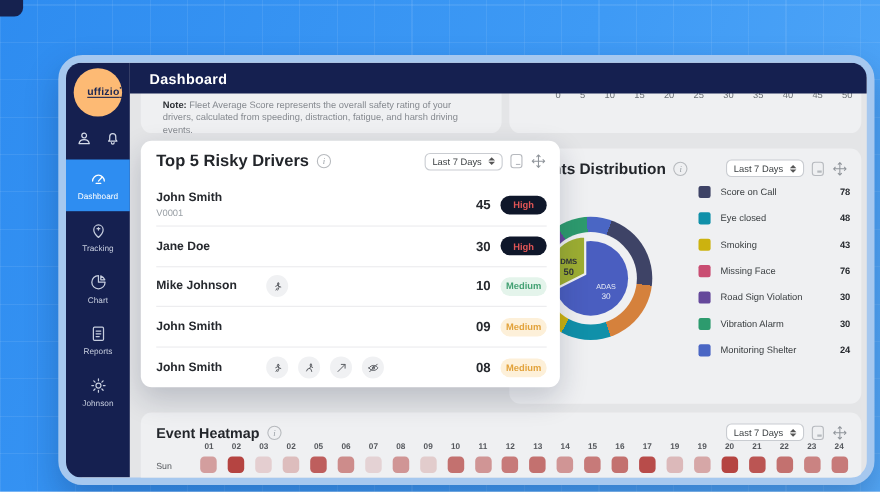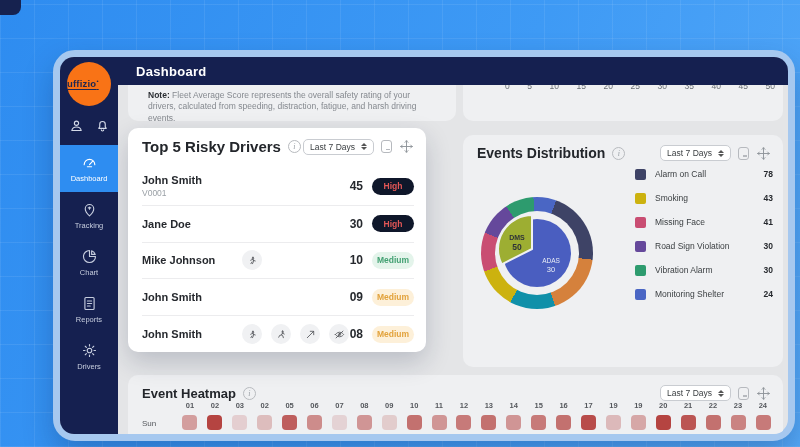--- a/index.html
+++ b/index.html
@@ -13,22 +13,22 @@
   }
   .corner-deco { position:absolute; left:-9px; top:-9px; width:30px; height:24px; background:#16224f; border-radius:8px; }
 
   .window { position:absolute; left:53px; top:50px; width:742px; height:391px;
     border:7px solid #a6c8ef; border-radius:22px; background:#e4e5e7;
     box-shadow:0 14px 30px rgba(10,40,90,.28); }
   .win-inner { position:absolute; inset:0; overflow:hidden; border-radius:14px; }
 
   
   .sidebar { position:absolute; left:0; top:0; width:58px; height:100%; background:#152050; z-index:6; }
-  .logo { position:absolute; top:5px; left:7px; width:44px; height:44px; border-radius:50%; background:#f97316;
-    display:flex; align-items:center; justify-content:flex-start; font-size:9.5px; font-weight:700; color:#1c2753; letter-spacing:.2px;text-decoration:underline; }
+  .logo { position:absolute; top:5px; left:7px; width:44px; height:44px; border-radius:50%; background:#fdba74;
+    display:flex; align-items:center; justify-content:flex-end; font-size:9.5px; font-weight:700; color:#1c2753; letter-spacing:.2px;text-decoration:underline; }
   .logo span::after { content:"•"; font-size:6px; vertical-align:super; }
   .side-icons { position:absolute; top:61px; left:0; width:58px; display:flex; justify-content:center; gap:11px; color:#d4dae8; }
   .nav { position:absolute; top:88px; left:0; width:58px; }
   .nav-item { height:47px; display:flex; flex-direction:column; align-items:center; justify-content:center; gap:3px;
     color:#c6cdde; font-size:7.5px; cursor:pointer; }
   .nav-item.active { background:#2e8df1; color:#fff; }
 
   
   .header-bar { position:absolute; left:58px; right:0; top:0; height:28px; background:#152050; z-index:5;
     display:flex; align-items:center; padding-left:18px; }
@@ -36,21 +36,21 @@
 
   
   .card { position:absolute; background:#eff0f2; border-radius:10px; z-index:1; }
   .note-card { left:68px; top:16px; width:328px; height:48px; padding:17px 16px 0 20px; font-size:8.5px; line-height:1.35; color:#85898f; }
   .note-card b { color:#2b2e33; }
   .chart-card { left:403px; top:16px; width:320px; height:48px; }
   .ticks { position:absolute; left:42px; right:8px; top:8px; display:flex; justify-content:space-between;
     font-size:8.5px; color:#6b7075; }
   .xlabel { position:absolute; left:0; right:0; top:32px; text-align:center; font-size:9px; font-weight:700; color:#3f444a; }
 
-  .top5-card { left:68px; top:71px; width:298px; height:224px; background:#fff; z-index:2;
+  .top5-card { left:68px; top:71px; width:381px; height:224px; background:#fff; z-index:2;
     box-shadow:0 10px 26px rgba(20,30,60,.20); }
   .events-card { left:403px; top:78px; width:320px; height:232px; }
   .heatmap-card { left:68px; top:318px; width:655px; height:72px; }
 
   .card-head { display:flex; align-items:center; padding:10px 12px 0 14px; }
   .card-title { font-weight:700; color:#23262b; }
   .top5-card .card-title { font-size:15px; }
   .events-card .card-title { font-size:14px; }
   .heatmap-card .card-title { font-size:13px; }
   .info-icon { width:13px; height:13px; border:1px solid #b7babe; border-radius:50%; margin-left:7px;
@@ -253,32 +253,37 @@
      <text x="-15" y="-9" text-anchor="middle" font-size="7" font-weight="700" fill="#2f3338">DMS</text>
      <text x="-15" y="1" text-anchor="middle" font-size="8.5" font-weight="700" fill="#2f3338">50</text>
    </g>
    <text x="14" y="10" text-anchor="middle" font-size="6.5" fill="#e8ecf5">ADAS</text>
    <text x="14" y="19" text-anchor="middle" font-size="7.5" fill="#e8ecf5">30</text>
           </svg>
       </div>
       <div class="legend" id="legend">
           <div class="legend-item">
             <span class="swatch" style="background:#3e4366"></span>
-    <span class="legend-label">Alarm on Call</span>
+    <span class="legend-label">Score on Call</span>
     <span class="legend-value">78</span>
+          </div>
+          <div class="legend-item">
+            <span class="swatch" style="background:#1090a9"></span>
+    <span class="legend-label">Eye closed</span>
+    <span class="legend-value">48</span>
           </div>
           <div class="legend-item">
             <span class="swatch" style="background:#ccb20f"></span>
     <span class="legend-label">Smoking</span>
     <span class="legend-value">43</span>
           </div>
           <div class="legend-item">
             <span class="swatch" style="background:#c94d72"></span>
     <span class="legend-label">Missing Face</span>
-    <span class="legend-value">41</span>
+    <span class="legend-value">76</span>
           </div>
           <div class="legend-item">
             <span class="swatch" style="background:#65489b"></span>
     <span class="legend-label">Road Sign Violation</span>
     <span class="legend-value">30</span>
           </div>
           <div class="legend-item">
             <span class="swatch" style="background:#2d9b6e"></span>
     <span class="legend-label">Vibration Alarm</span>
     <span class="legend-value">30</span>
@@ -408,19 +413,19 @@
           <div class="nav-item">
             <svg class="ic" width="17" height="17" viewBox="0 0 24 24" fill="none" stroke="currentColor" stroke-width="1.6" stroke-linecap="round" stroke-linejoin="round">
               <path d="M7 3.5h10a1.5 1.5 0 0 1 1.5 1.5v14a1.5 1.5 0 0 1-1.5 1.5H7A1.5 1.5 0 0 1 5.5 19V5A1.5 1.5 0 0 1 7 3.5z M9 8.5h6 M9 12h6 M9 15.5h4"></path>
             </svg>
             <span>Reports</span>
           </div>
           <div class="nav-item">
             <svg class="ic" width="17" height="17" viewBox="0 0 24 24" fill="none" stroke="currentColor" stroke-width="1.6" stroke-linecap="round" stroke-linejoin="round">
               <path d="M12 8.8a3.2 3.2 0 1 0 0 6.4 3.2 3.2 0 0 0 0-6.4z M12 3.5v2.2 M12 18.3v2.2 M3.5 12h2.2 M18.3 12h2.2 M6 6l1.6 1.6 M16.4 16.4 18 18 M18 6l-1.6 1.6 M7.6 16.4 6 18"></path>
             </svg>
-            <span>Drivers</span>
+            <span>Johnson</span>
           </div>
         </div>
     </div>
 
   </div>
 </div>
 
 </body></html>

